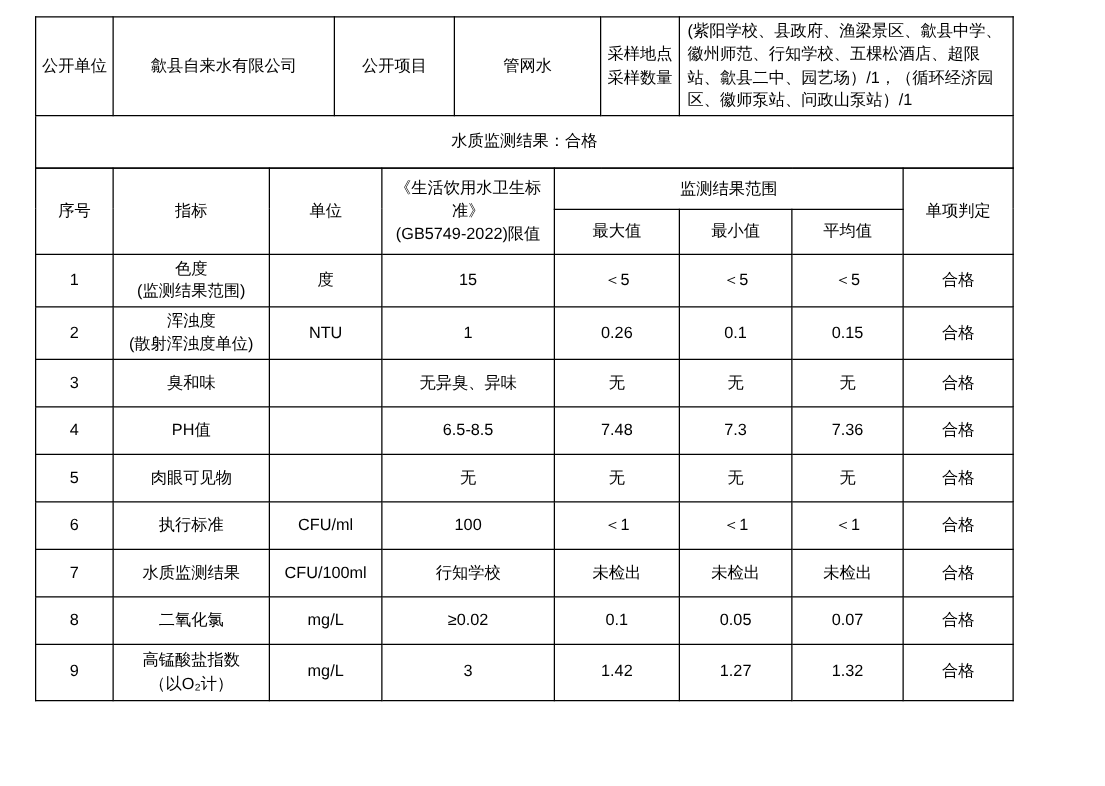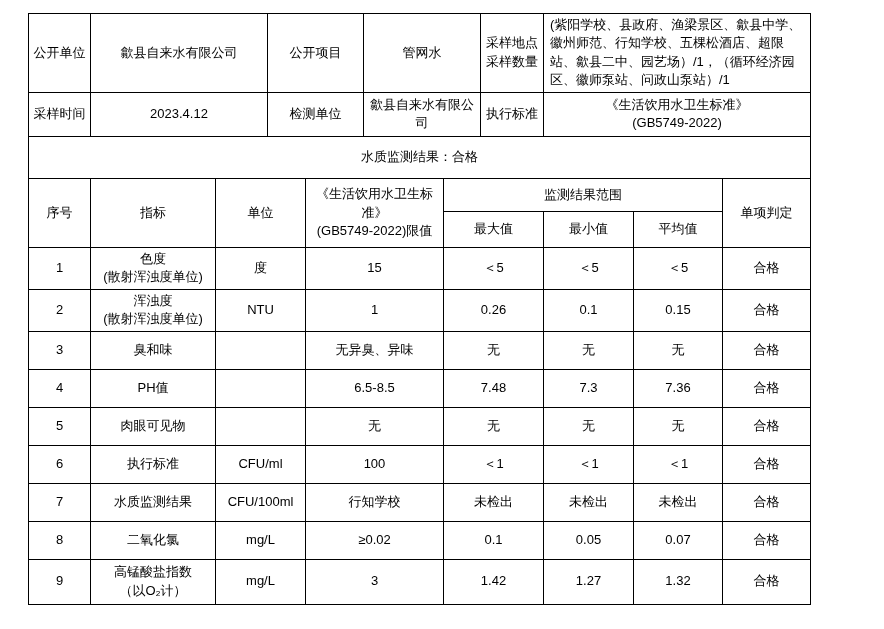--- a/index.html
+++ b/index.html
@@ -64,29 +64,20 @@
     </colgroup>
     <tbody>
         <tr class="r-info1">
       <td>公开单位</td>
       <td>歙县自来水有限公司</td>
       <td>公开项目</td>
       <td>管网水</td>
       <td>采样地点
 采样数量</td>
       <td class="left">(紫阳学校、县政府、渔梁景区、歙县中学、徽州师范、行知学校、五棵松酒店、超限站、歙县二中、园艺场）/1，（循环经济园区、徽师泵站、问政山泵站）/1</td>
-    </tr>
-    <tr class="r-info2">
-      <td>采样时间</td>
-      <td>2023.4.12</td>
-      <td>检测单位</td>
-      <td>歙县自来水有限公司</td>
-      <td>执行标准</td>
-      <td>《生活饮用水卫生标准》
-(GB5749-2022)</td>
     </tr>
     <tr class="r-result">
       <td colspan="6">水质监测结果：合格</td>
     </tr>
   </tbody>
     </table>
 
   <table class="t data-table">
     <colgroup>
       <col style="width:62px">
@@ -111,21 +102,21 @@
       <tr class="r-head2">
         <th>最大值</th>
         <th>最小值</th>
         <th>平均值</th>
       </tr>
     </thead>
     <tbody class="data-rows">
       <tr>
         <td>1</td>
         <td>色度
-(散射浑浊度单位)</td>
+(监测结果范围)</td>
         <td>度</td>
         <td>15</td>
         <td>＜5</td>
         <td>＜5</td>
         <td>＜5</td>
         <td>合格</td>
       </tr>
       <tr>
         <td>2</td>
         <td>浑浊度

